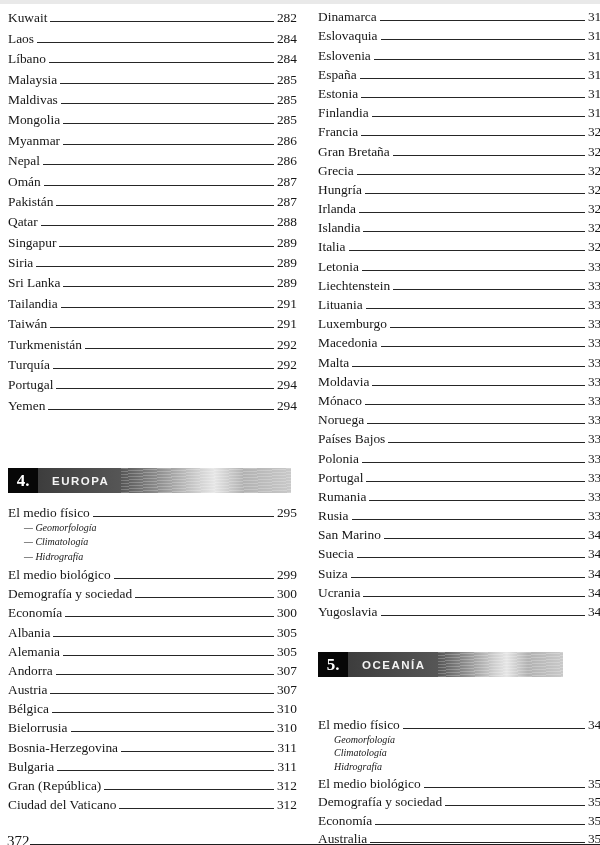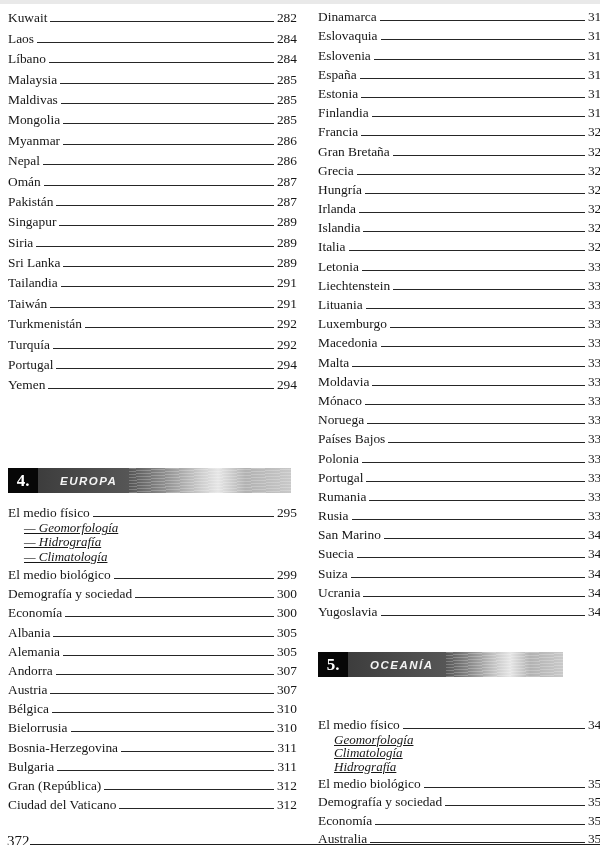--- a/index.html
+++ b/index.html
@@ -20,39 +20,39 @@
 
   .row{display:flex;align-items:flex-end;font-size:13.4px;}
   #left-countries .row{height:20.4px;}
   #right-countries .row{height:19.2px;}
   #left-section-list .row{height:19.2px;}
   #right-section-list .row{height:18.5px;}
   .lbl{white-space:nowrap;padding-right:1px;}
   .leader{flex:1;border-bottom:1.3px solid #262626;margin:0 2px 4px 2px;min-width:8px;}
   .pg{white-space:nowrap;padding-left:1px;}
 
-  .sub{font-style:italic;font-size:13px;padding-left:16px;white-space:nowrap;text-decoration:underline;}
+  .sub{font-style:italic;font-size:10px;padding-left:16px;white-space:nowrap;}
   #left-section-list .sub{height:14.2px;line-height:14.2px;}
   #right-section-list .sub{height:13.5px;line-height:13.5px;}
 
   .banner{position:absolute;display:flex;align-items:stretch;height:25px;}
   #banner-europa{left:8px;top:464px;width:283px;}
   #banner-oceania{left:318px;top:648px;width:245px;}
   .bn-num{
     width:30px;background:#070707;color:#ffffff;
     font-weight:bold;font-size:17px;
     display:flex;align-items:center;justify-content:center;
     font-family:"Liberation Serif", serif;
   }
   .bn-title{
     background:linear-gradient(90deg,#3d3d3d,#565656);
-    color:#f4f4f4;font-weight:bold;font-style:italic;
+    color:#f4f4f4;font-weight:bold;
     font-size:11.5px;letter-spacing:1.5px;
     display:flex;align-items:center;
-    padding:0 12px 0 22px;
+    padding:0 12px 0 14px;
     font-family:"Liberation Sans", sans-serif;
   }
   .bn-fade{
     flex:1;
     background:
       repeating-linear-gradient(176deg, rgba(255,255,255,0.22) 0 1px, rgba(0,0,0,0) 1px 3px),
       linear-gradient(90deg,#565656 0%,#8f8f8f 22%,#cfcfcf 45%,#e6e6e6 55%,#b2b2b2 72%,#c9c9c9 100%);
   }
 
   #footer-page{position:absolute;left:7px;top:829px;font-size:15px;}
@@ -108,20 +108,25 @@
         <span class="lbl">Omán</span>
         <span class="leader"></span>
         <span class="pg">287</span>
       </div>
       <div class="row">
         <span class="lbl">Pakistán</span>
         <span class="leader"></span>
         <span class="pg">287</span>
       </div>
       <div class="row">
+        <span class="lbl">Qatar</span>
+        <span class="leader"></span>
+        <span class="pg">288</span>
+      </div>
+      <div class="row">
         <span class="lbl">Singapur</span>
         <span class="leader"></span>
         <span class="pg">289</span>
       </div>
       <div class="row">
         <span class="lbl">Siria</span>
         <span class="leader"></span>
         <span class="pg">289</span>
       </div>
       <div class="row">
@@ -167,22 +172,22 @@
     <span class="bn-fade"></span>
   </div>
 
   <div id="left-section-list" class="col">
       <div class="row">
         <span class="lbl">El medio físico</span>
         <span class="leader"></span>
         <span class="pg">295</span>
       </div>
       <div class="sub">— Geomorfología</div>
+      <div class="sub">— Climatología</div>
       <div class="sub">— Hidrografía</div>
-      <div class="sub">— Climatología</div>
       <div class="row">
         <span class="lbl">El medio biológico</span>
         <span class="leader"></span>
         <span class="pg">299</span>
       </div>
       <div class="row">
         <span class="lbl">Demografía y sociedad</span>
         <span class="leader"></span>
         <span class="pg">300</span>
       </div>

